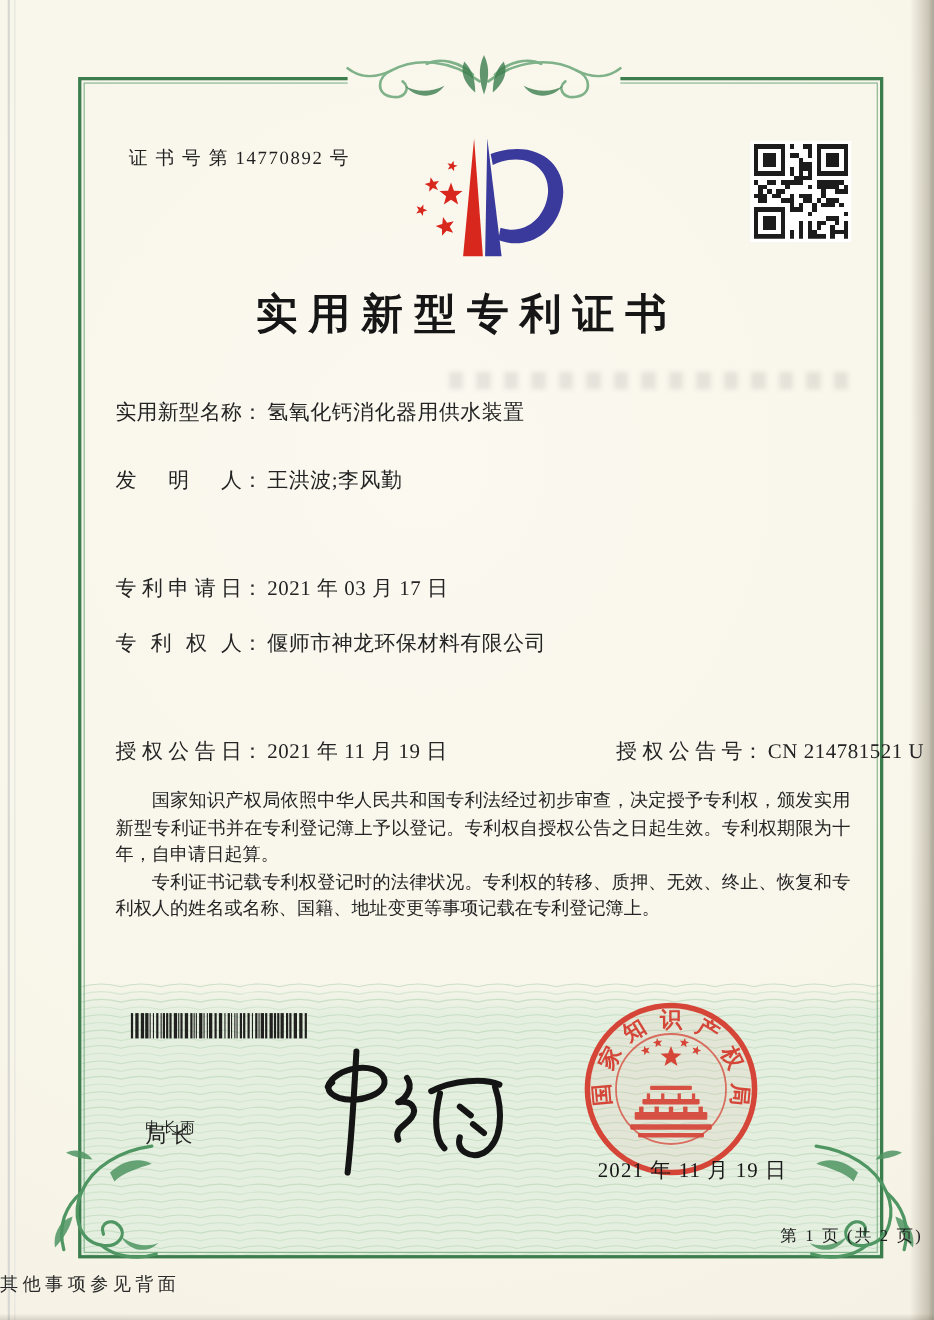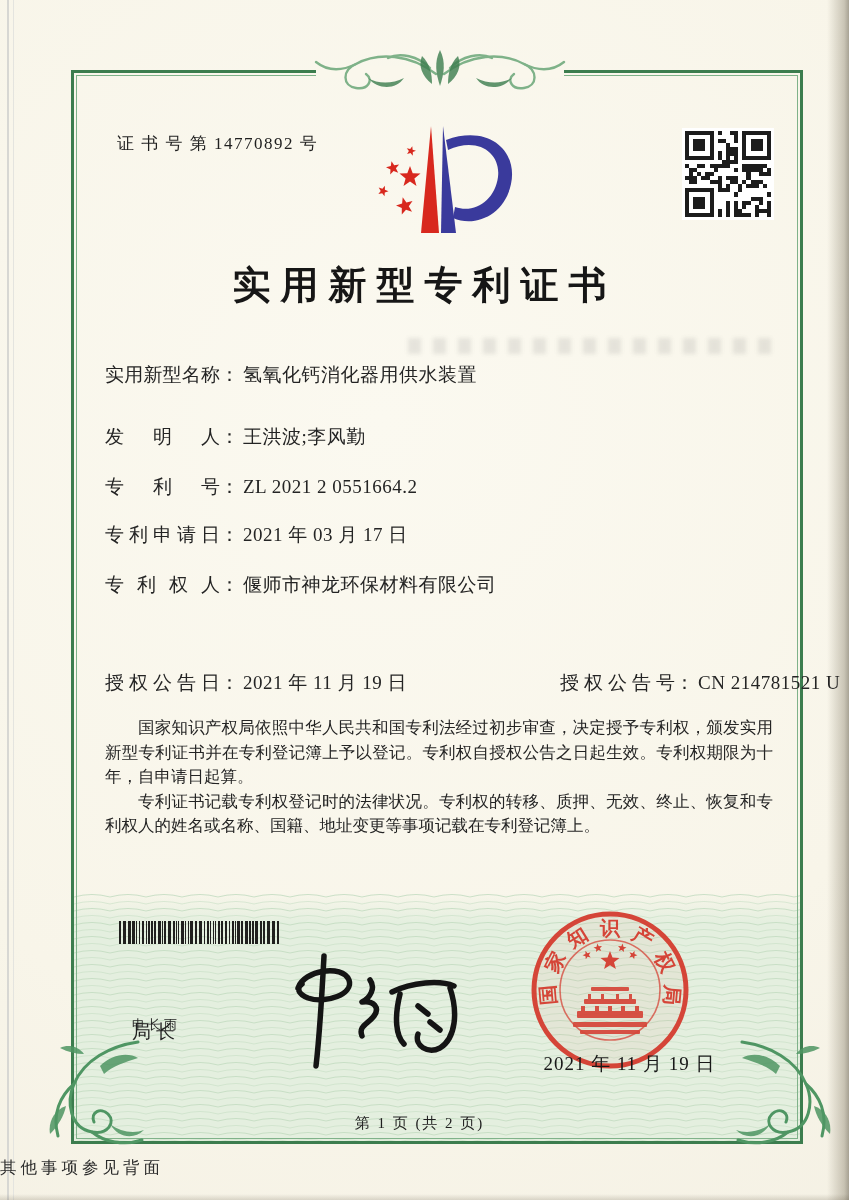--- a/index.html
+++ b/index.html
@@ -55,21 +55,21 @@
   .sig{position:absolute;left:250px;top:948px;width:215px;height:128px;z-index:6;}
 
   .seal{position:absolute;left:525px;top:905px;width:170px;height:170px;z-index:7;opacity:.93;}
   .seal svg{position:absolute;inset:0;}
   .seal-char{position:absolute;width:22px;height:24px;text-align:center;
       font-size:20px;font-weight:700;color:var(--seal-red);line-height:24px;
       font-family:"Liberation Serif","DejaVu Serif",serif;}
   .seal-date{left:522px;top:1051px;width:215px;text-align:center;font-size:19px;
       color:#181818;z-index:8;letter-spacing:1px;}
 
-  .pageno{left:0;right:10px;top:1114px;text-align:center;font-size:15px;letter-spacing:2px;z-index:6;}
+  .pageno{left:0;right:10px;top:1114px;text-align:right;font-size:15px;letter-spacing:2px;z-index:6;}
   .footer-note{left:0;right:10px;top:1157px;font-size:16.5px;
       letter-spacing:4px;color:#2a2a2a;z-index:6;}
 
   .logo{position:absolute;left:338px;top:120px;width:205px;height:124px;z-index:6;}
   .qr{position:absolute;left:682px;top:128px;width:92px;height:92px;background:#fff;
       padding:3px;box-sizing:border-box;z-index:6;}
   .qr svg{display:block;width:100%;height:100%;}
 </style>
 </head>
 <body>
@@ -414,23 +414,20 @@
   <div class="txt title">实用新型专利证书</div>
 
   <div class="ghost"></div>
 
   <div class="row" style="top:362px">
     <span class="lbl">实用新型名称</span><span class="colon">：</span><span class="val">氢氧化钙消化器用供水装置</span>
   </div>
   <div class="row" style="top:424px">
     <span class="lbl">发明人</span><span class="colon">：</span><span class="val">王洪波;李风勤</span>
   </div>
-  <div class="row" style="top:474px">
-    <span class="lbl">专利号</span><span class="colon">：</span><span class="val">ZL 2021 2 0551664.2</span>
-  </div>
   <div class="row" style="top:522px">
     <span class="lbl">专利申请日</span><span class="colon">：</span><span class="val">2021 年 03 月 17 日</span>
   </div>
   <div class="row" style="top:572px">
     <span class="lbl">专利权人</span><span class="colon">：</span><span class="val">偃师市神龙环保材料有限公司</span>
   </div>
   <div class="row" style="top:670px;width:700px">
     <span class="lbl">授权公告日</span><span class="colon">：</span><span class="val">2021 年 11 月 19 日</span>
     <span class="row2col">
       <span class="lbl">授权公告号</span><span class="colon">：</span><span class="val">CN 214781521 U</span>

